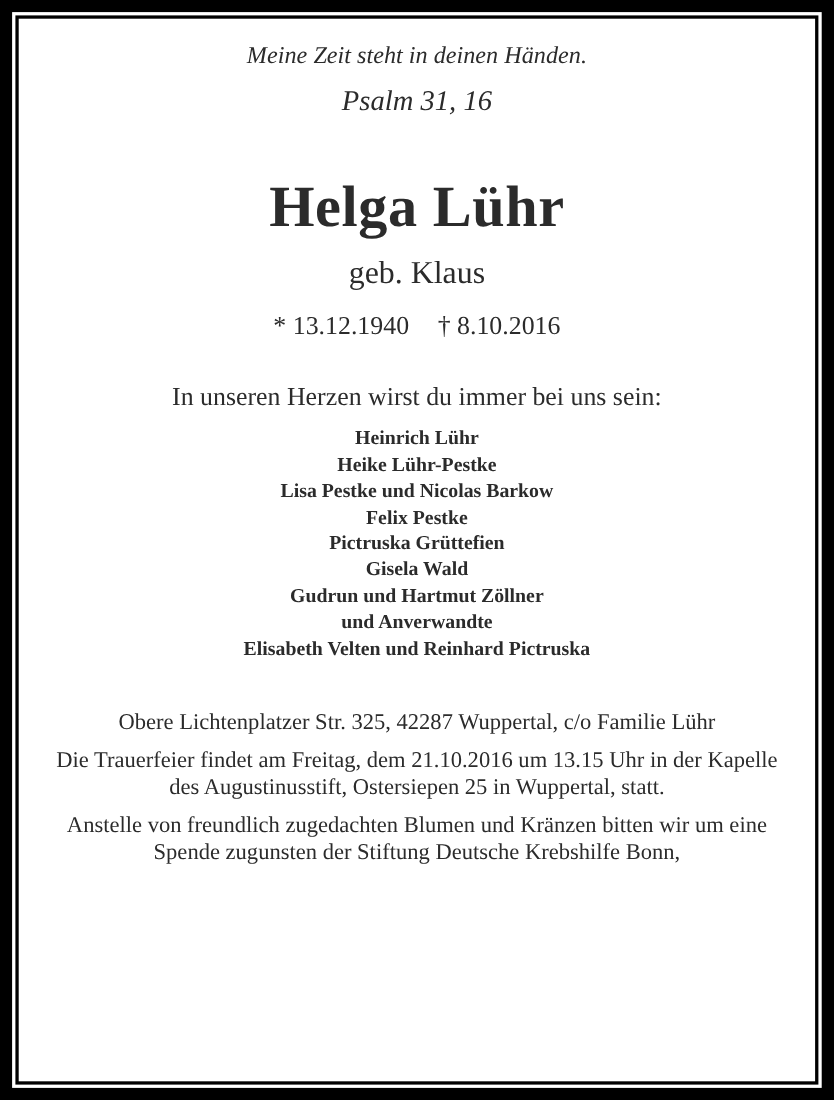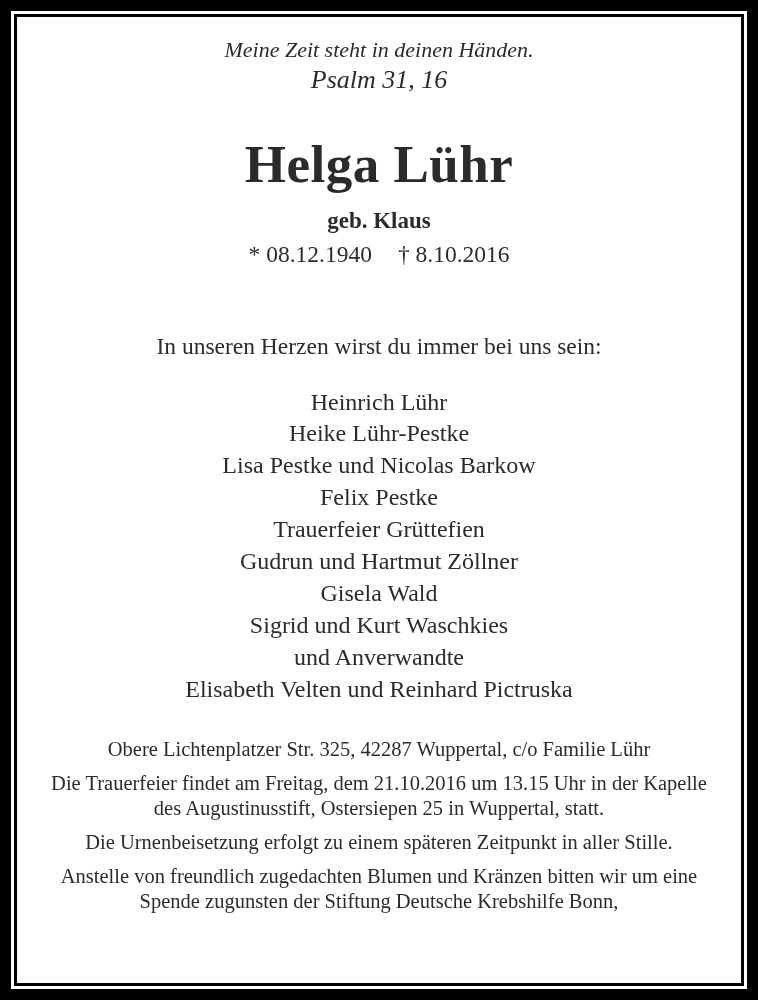--- a/index.html
+++ b/index.html
@@ -43,20 +43,21 @@
   .obituary-card {
     width: 100%;
     height: 100%;
     background: #ffffff;
     box-sizing: border-box;
     padding: 14px 26px 10px 26px;
     color: #2b2b2b;
     text-align: center;
     display: flex;
     flex-direction: column;
+    gap: 12px;
   }
 
   .verse {
     font-style: italic;
     font-size: 22px;
     line-height: 1.22;
     margin-top: 6px;
   }
   .verse-ref {
     font-style: italic;
@@ -72,45 +73,43 @@
   }
 
   .deceased-name {
     font-size: 53px;
     font-weight: bold;
     line-height: 1.0;
     margin-top: 42px;
     letter-spacing: 0.5px;
   }
   .maiden-name {
-    font-size: 23px;
+    font-size: 29px;
     line-height: 1.2;
-    margin-top: 16px;
-    font-weight: bold;
+    margin-top: 4px;
   }
   .life-dates {
     font-size: 23.5px;
     line-height: 1.2;
     margin-top: 6px;
   }
   .life-dates .date-gap {
     display: inline-block;
     width: 26px;
   }
 
   .memory-line {
     font-size: 23.5px;
     line-height: 1.2;
-    margin-top: 64px;
+    margin-top: 23px;
   }
 
   .mourners {
-    margin-top: 26px;
-    font-size: 24px;
-    font-weight: normal;
+    font-size: 18px;
+    font-weight: bold;
     line-height: 1.33;
   }
 
   .footer-block {
     font-size: 20.5px;
     line-height: 1.22;
     margin-top: 26px;
   }
   .footer-block .para {
     margin-top: 9px;
@@ -130,42 +129,40 @@
     <div class="obituary-frame-inner">
       <div class="obituary-card">
 
         <div class="verse">Meine Zeit steht in deinen Händen.</div>
         <div class="verse-ref">Psalm 31, 16</div>
 
 
         <div class="deceased-name">Helga Lühr</div>
         <div class="maiden-name">geb. Klaus</div>
         <div class="life-dates">
-          <span>* 08.12.1940</span><span class="date-gap"></span><span>† 8.10.2016</span>
+          <span>* 13.12.1940</span><span class="date-gap"></span><span>† 8.10.2016</span>
         </div>
 
         <div class="memory-line">In unseren Herzen wirst du immer bei uns sein:</div>
 
         <div class="mourners">
           <div>Heinrich Lühr</div>
           <div>Heike Lühr-Pestke</div>
           <div>Lisa Pestke und Nicolas Barkow</div>
           <div>Felix Pestke</div>
-          <div>Trauerfeier Grüttefien</div>
+          <div>Pictruska Grüttefien</div>
+          <div>Gisela Wald</div>
           <div>Gudrun und Hartmut Zöllner</div>
-          <div>Gisela Wald</div>
-          <div>Sigrid und Kurt Waschkies</div>
           <div>und Anverwandte</div>
           <div>Elisabeth Velten und Reinhard Pictruska</div>
         </div>
 
         <div class="footer-block">
           <div class="para-tight">Obere Lichtenplatzer Str. 325, 42287 Wuppertal, c/o Familie Lühr</div>
           <div class="para">Die Trauerfeier findet am Freitag, dem 21.10.2016 um 13.15 Uhr in der Kapelle des Augustinusstift, Ostersiepen 25 in Wuppertal, statt.</div>
-          <div class="para">Die Urnenbeisetzung erfolgt zu einem späteren Zeitpunkt in aller Stille.</div>
           <div class="para">Anstelle von freundlich zugedachten Blumen und Kränzen bitten wir um eine Spende zugunsten der Stiftung Deutsche Krebshilfe Bonn,</div>
 
         </div>
 
       </div>
     </div>
   </div>
 </div>
 
 </body></html>

